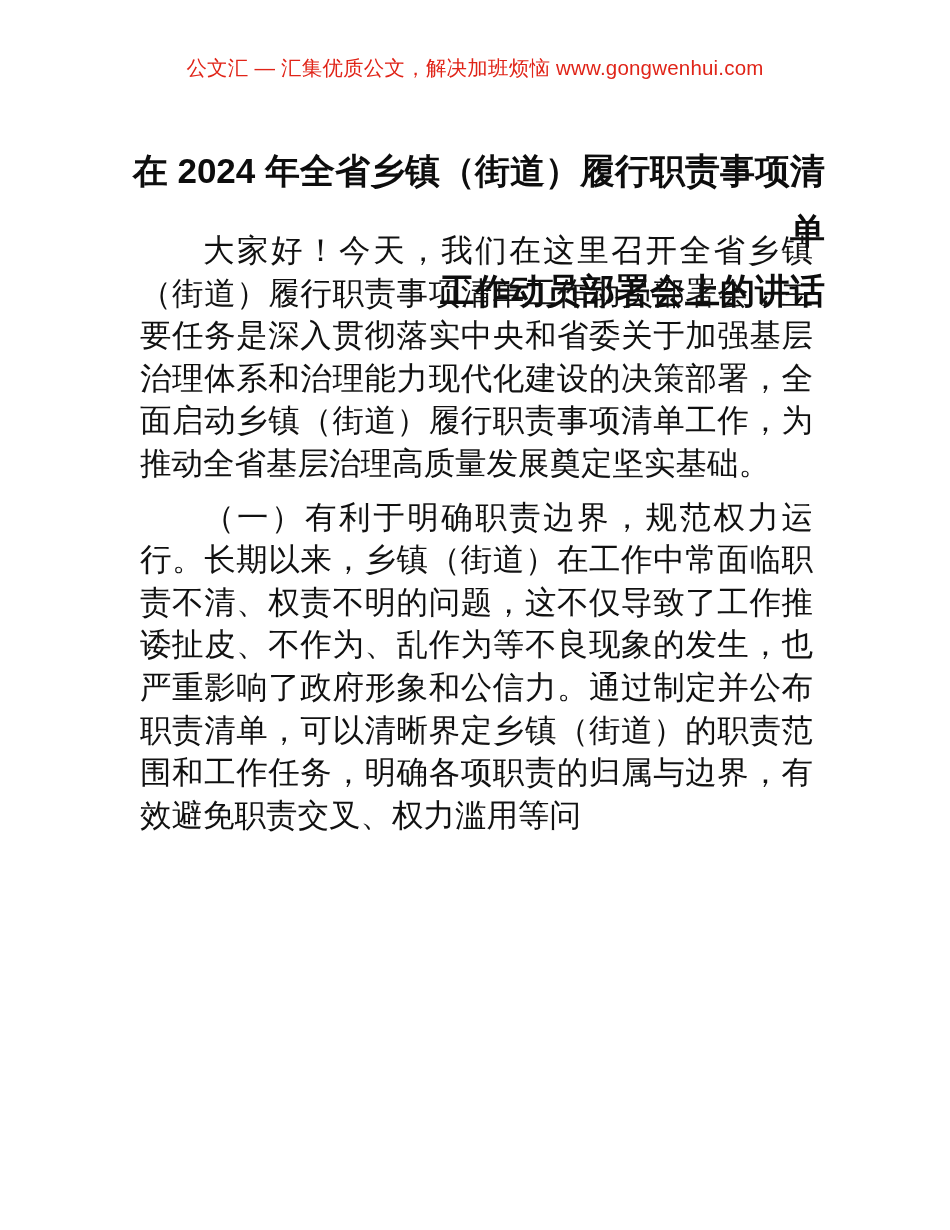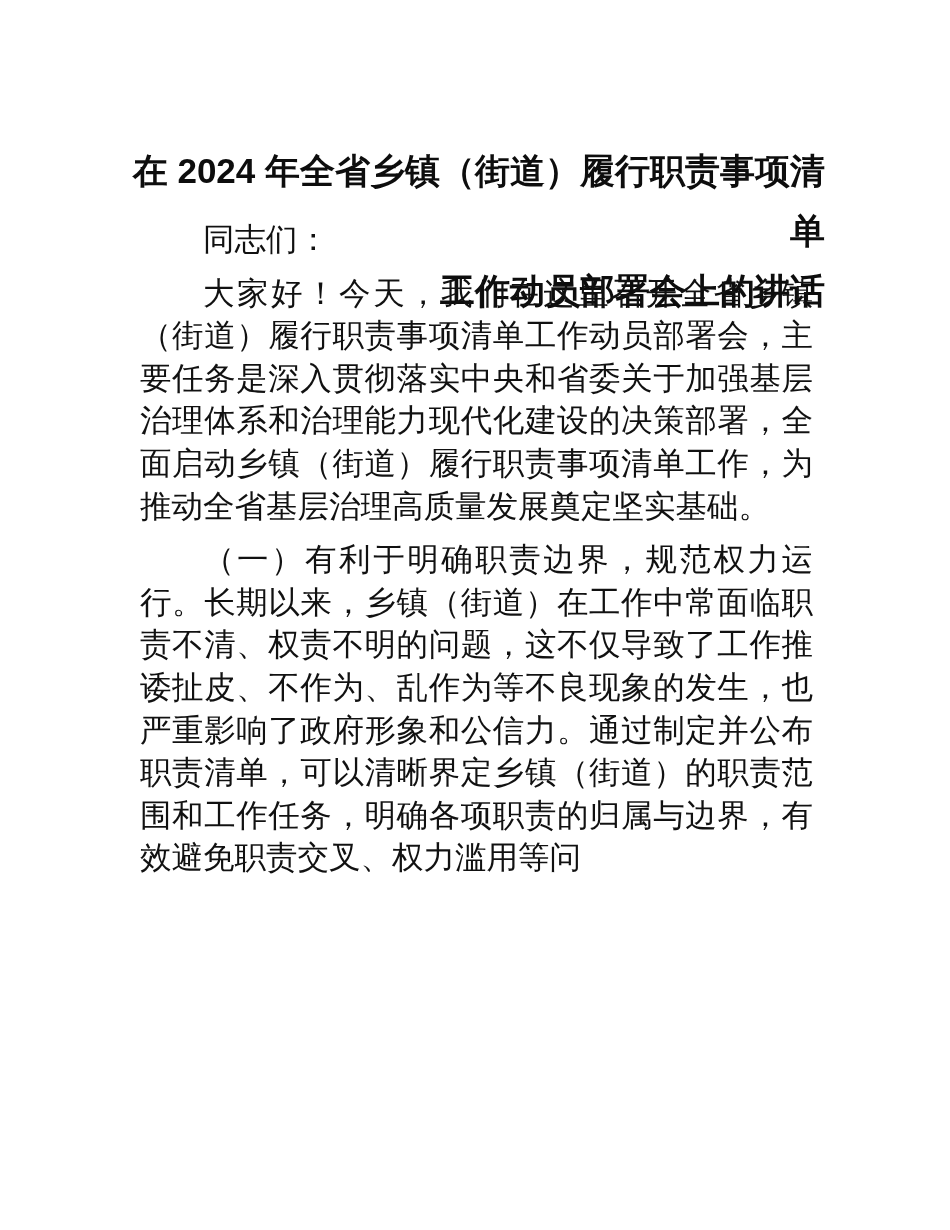--- a/index.html
+++ b/index.html
@@ -76,29 +76,29 @@
     font-family: "Liberation Sans", "DejaVu Sans", sans-serif;
     word-break: break-all;
   }
   p.para.gap-md { margin-top: 11px; }
 </style>
 </head>
 <body>
 
 <div class="page">
 
+  <div class="watermark">公文汇 — 汇集优质公文，解决加班烦恼 www.gongwenhui.com</div>
 
   <h1 class="doc-title">
     <span class="t-line">在 2024 年全省乡镇（街道）履行职责事项清单</span>
     <span class="t-line">工作动员部署会上的讲话</span>
   </h1>
 
   <div class="body-block">
 
-    <p class="para">同志们：</p>
 
     <p class="para gap-md">大家好！今天，我们在这里召开全省乡镇（街道）履行职责事项清单工作动员部署会，主要任务是深入贯彻落实中央和省委关于加强基层治理体系和治理能力现代化建设的决策部署，全面启动乡镇（街道）履行职责事项清单工作，为推动全省基层治理高质量发展奠定坚实基础。</p>
 
 
 
     <p class="para gap-md">（一）有利于明确职责边界，规范权力运行。长期以来，乡镇（街道）在工作中常面临职责不清、权责不明的问题，这不仅导致了工作推诿扯皮、不作为、乱作为等不良现象的发生，也严重影响了政府形象和公信力。通过制定并公布职责清单，可以清晰界定乡镇（街道）的职责范围和工作任务，明确各项职责的归属与边界，有效避免职责交叉、权力滥用等问</p>
 
   </div>
 
 </div>

